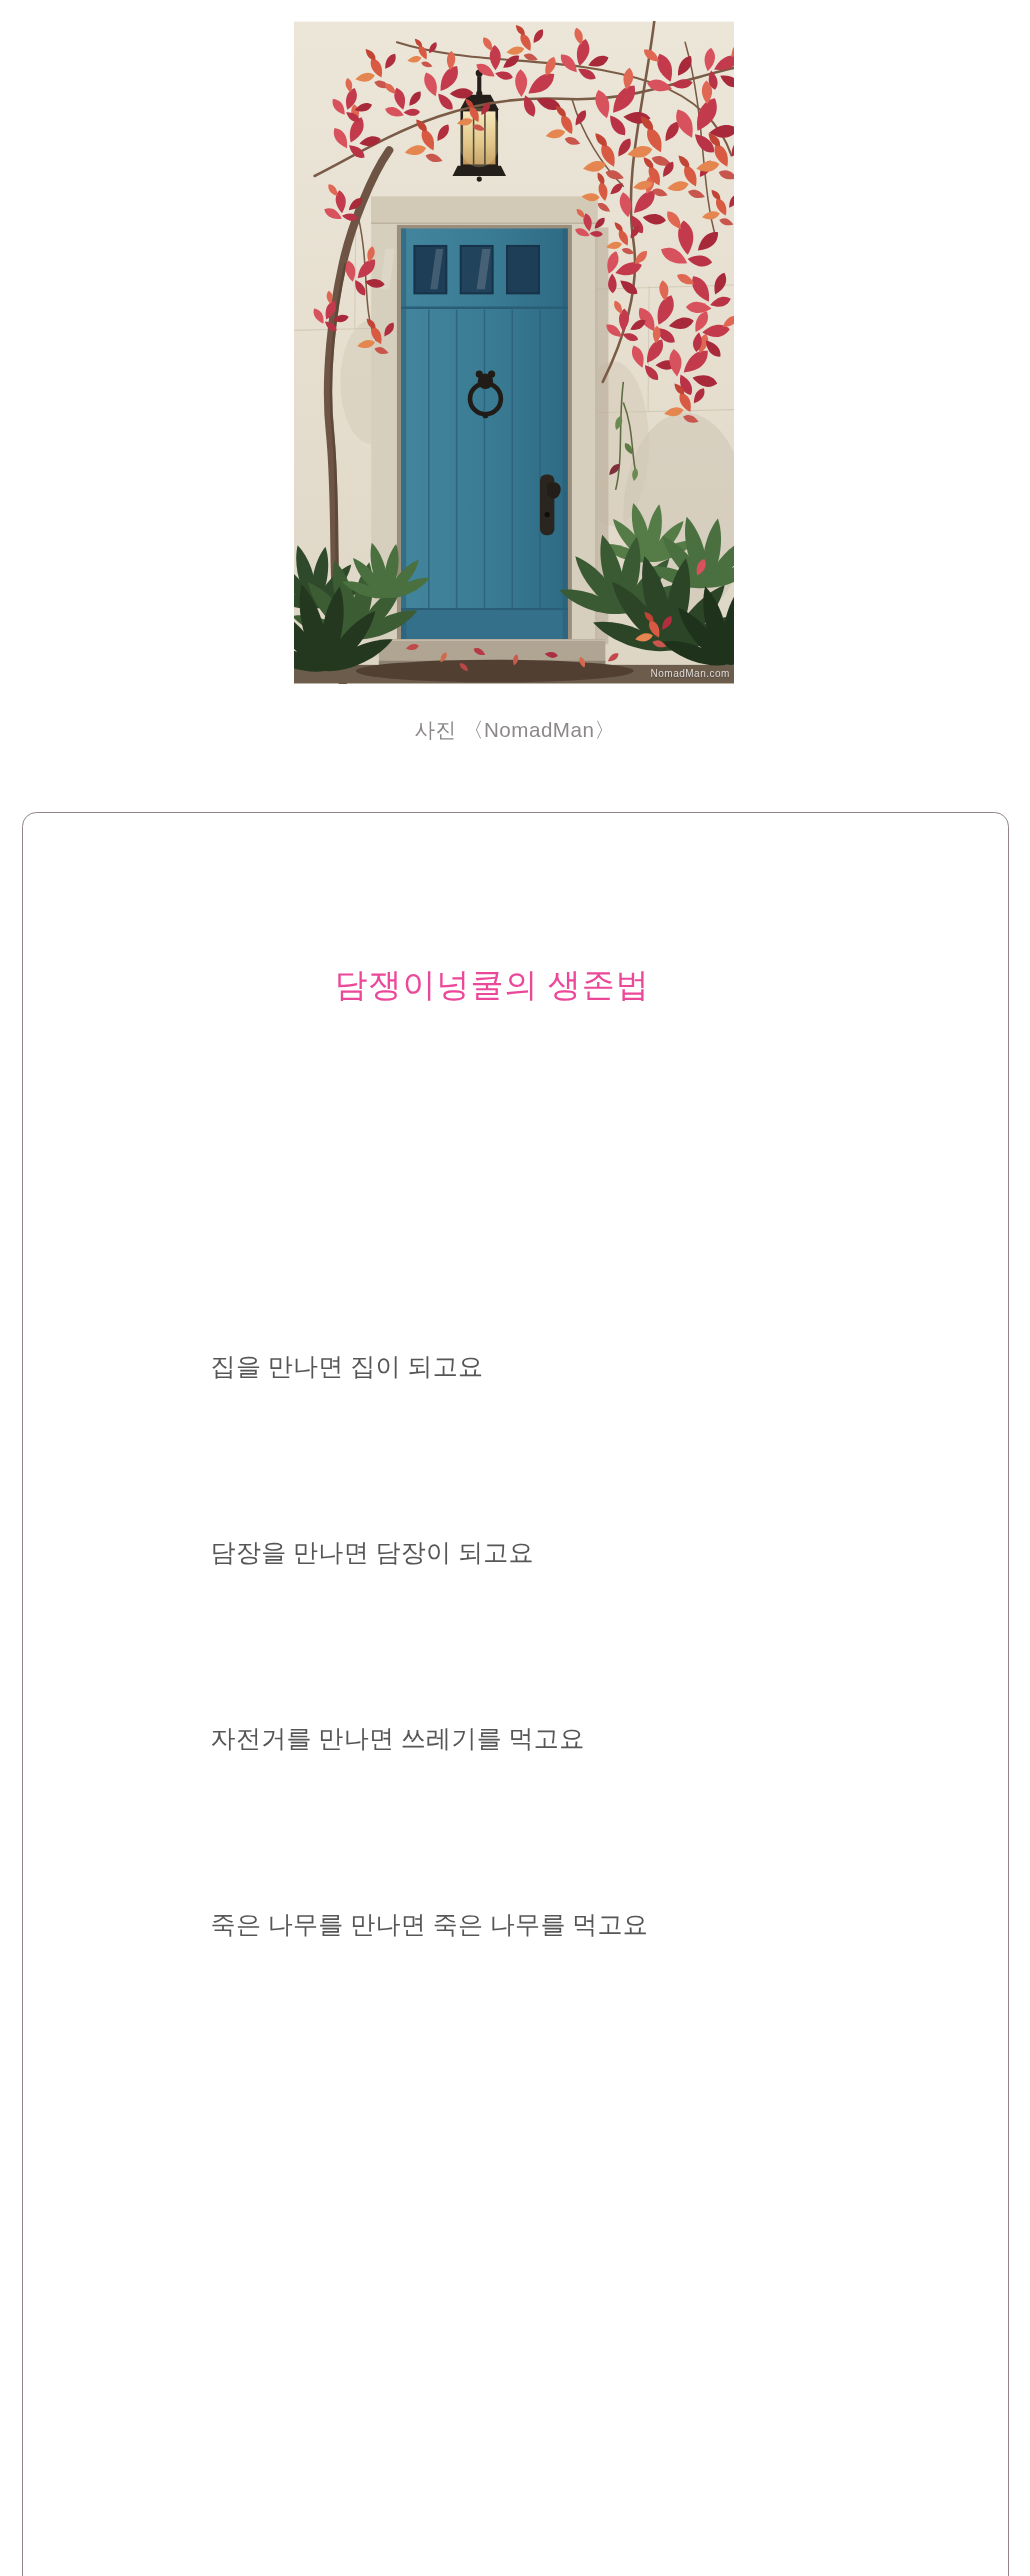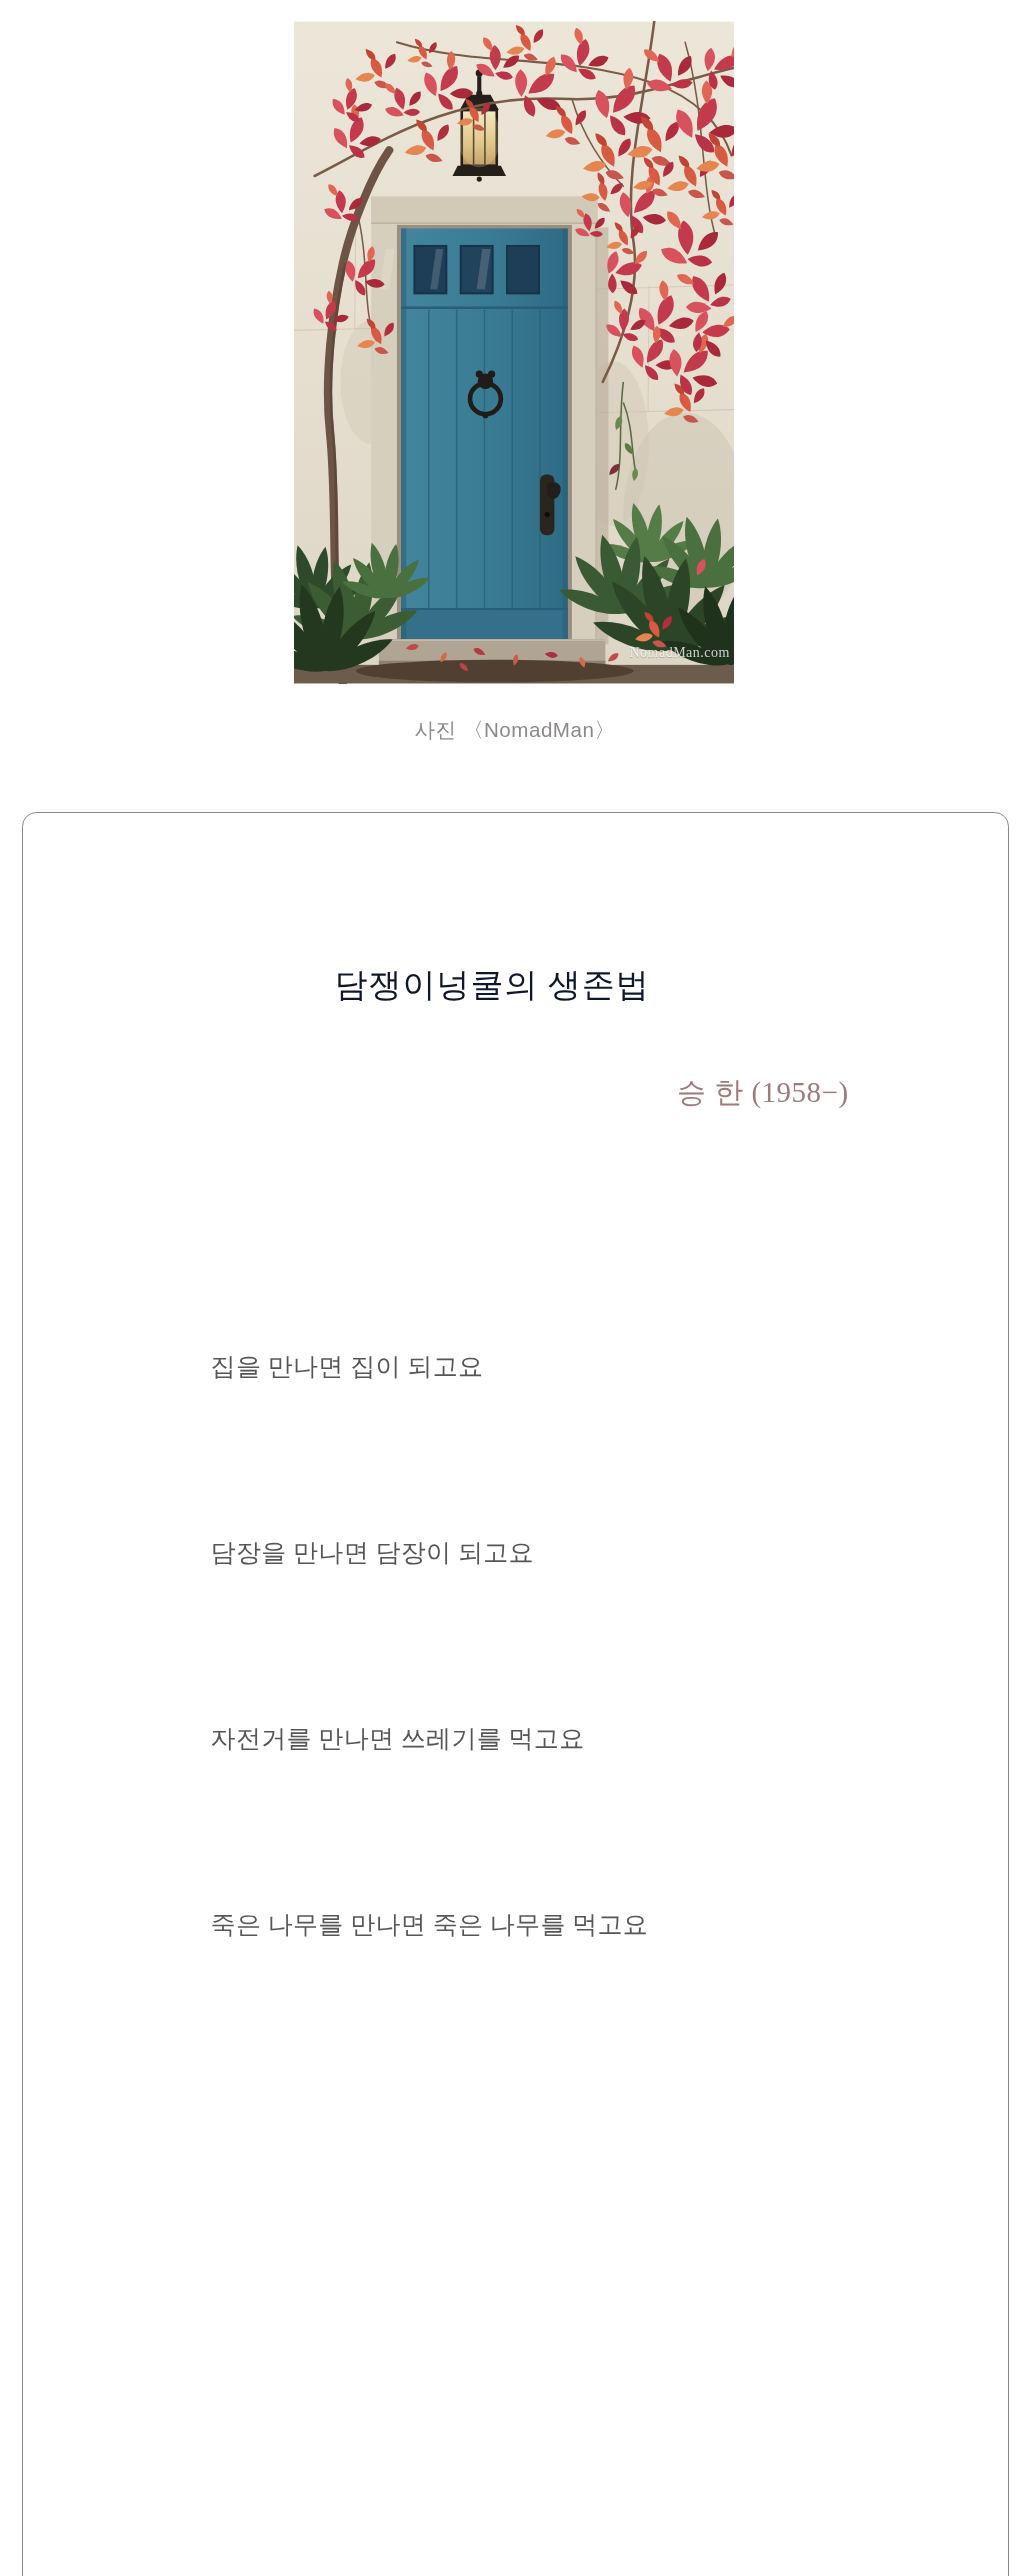--- a/index.html
+++ b/index.html
@@ -14,25 +14,25 @@
   }
   figure.photo{
     position:absolute;
     left:294px; top:20.6px;
     width:440px; height:663px;
     margin:0; padding:0;
   }
   figure.photo svg{display:block;width:440px;height:663px;}
   .watermark{
     position:absolute;
-    right:4.1px; bottom:23px;
-    font-size:14px;
+    right:4.1px; bottom:5px;
+    font-size:10px;
     color:rgba(255,255,255,0.78);
     letter-spacing:0.5px;
-    font-family:Liberation Serif, serif;
+    font-family:Liberation Sans, sans-serif;
     text-shadow:0 0.5px 1px rgba(0,0,0,0.25);
   }
   .caption{
     position:absolute;
     left:0; top:716px;
     width:100%;
     text-align:center;
     font-family:"Liberation Sans","DejaVu Sans",sans-serif;
     font-size:20.6px;
     color:#8c8888;
@@ -50,21 +50,21 @@
   .poem-title{
     position:absolute;
     left:0; top:150px;
     width:100%;
     margin:0;
     text-align:center;
     transform:translateX(-23px);
     font-weight:400;
     font-size:33px;
     letter-spacing:1px;
-    color:#0f172a;
+    color:#ec4899;
   }
   .poem-author{
     position:absolute;
     left:0; top:260px;
     width:100%;
     box-sizing:border-box;
     padding-right:159px;
     text-align:right;
     font-size:29px;
     letter-spacing:0.5px;
@@ -292,21 +292,20 @@
       <use href="#clB" transform="translate(700,1180)"></use>
       <use href="#lf" fill="#d8525e" transform="translate(790,1060) rotate(25) scale(1.1)"></use>
     </svg>
     <span class="watermark">NomadMan.com</span>
   </figure>
 
   <div class="caption">사진 〈NomadMan〉</div>
 
   <section class="poem-card">
     <h1 class="poem-title">담쟁이넝쿨의 생존법</h1>
-    <div class="poem-author">승 한 (1958−)</div>
     <div class="poem-body">
       <span class="poem-line">집을 만나면 집이 되고요</span>
       <span class="poem-line">담장을 만나면 담장이 되고요</span>
       <span class="poem-line">자전거를 만나면 쓰레기를 먹고요</span>
       <span class="poem-line">죽은 나무를 만나면 죽은 나무를 먹고요</span>
       
       
       
       
       

